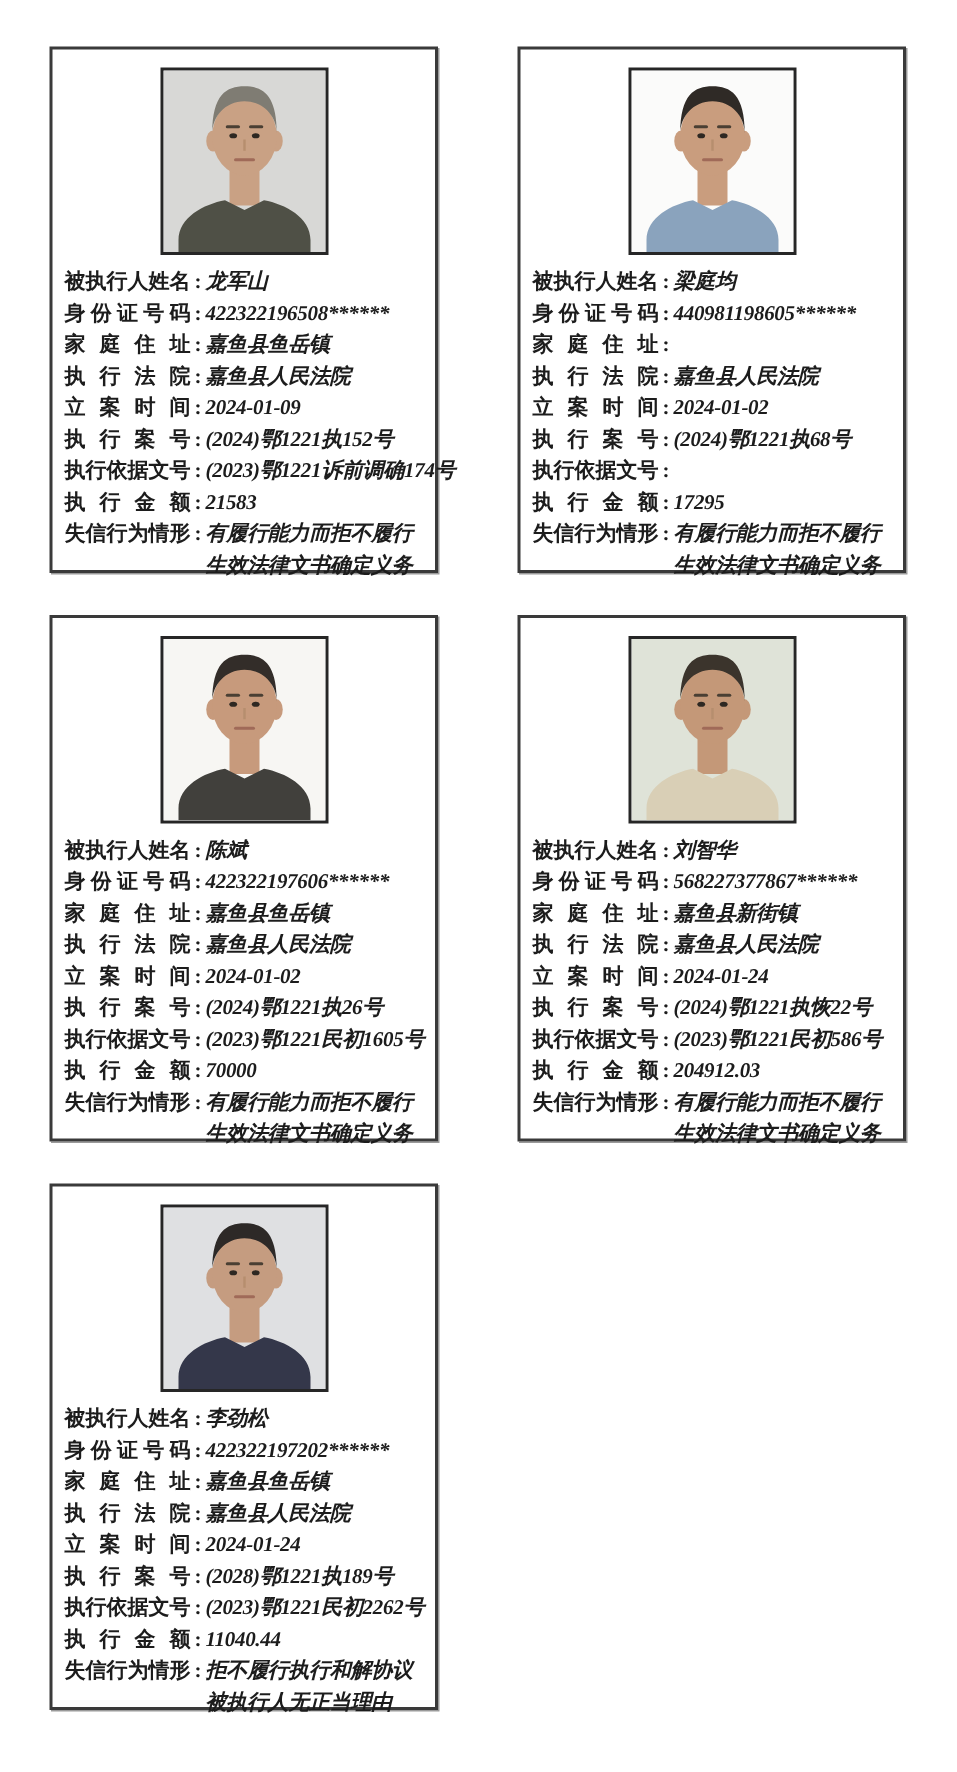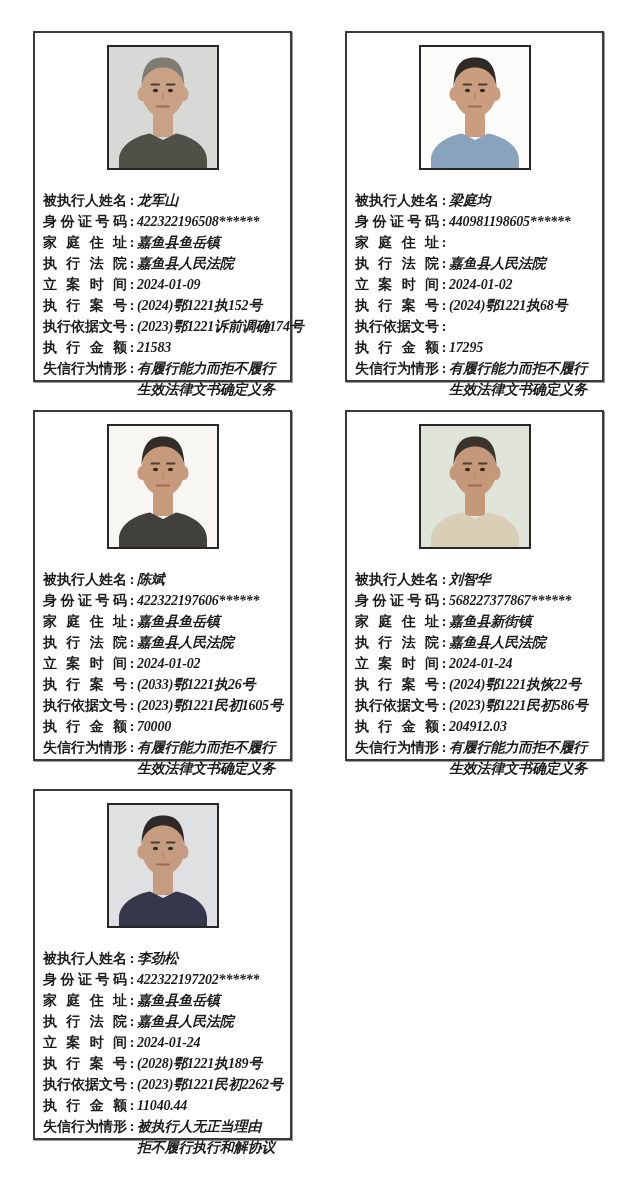--- a/index.html
+++ b/index.html
@@ -31,21 +31,21 @@
   }
   .photo-frame{
     width:112px;
     height:125px;
     margin:12px auto 0;
     border:2px solid var(--photo-border);
     overflow:hidden;
   }
   svg.portrait{display:block;width:100%;height:100%;}
   .fields{
-    margin:20px 3px 0 8px;
+    margin:8px 3px 0 8px;
     font-size:14px;
     line-height:21px;
     font-weight:bold;
     color:var(--text);
   }
   .row{display:flex;align-items:baseline;}
   .lbl{
     flex:0 0 84px;
     display:inline-block;
     width:84px;
@@ -240,21 +240,21 @@
           <span class="val">嘉鱼县人民法院</span>
         </div>
       <div class="row">
           <span class="lbl">立案时间</span>
           <span class="colon">:</span>
           <span class="val">2024-01-02</span>
         </div>
       <div class="row">
           <span class="lbl">执行案号</span>
           <span class="colon">:</span>
-          <span class="val">(2033)鄂1221执26号</span>
+          <span class="val">(2024)鄂1221执26号</span>
         </div>
       <div class="row">
           <span class="lbl">执行依据文号</span>
           <span class="colon">:</span>
           <span class="val">(2023)鄂1221民初1605号</span>
         </div>
       <div class="row">
           <span class="lbl">执行金额</span>
           <span class="colon">:</span>
           <span class="val">70000</span>
@@ -396,20 +396,20 @@
         </div>
       <div class="row">
           <span class="lbl">执行金额</span>
           <span class="colon">:</span>
           <span class="val">11040.44</span>
         </div>
       <div class="row">
           <span class="lbl">失信行为情形</span>
           <span class="colon">:</span>
           <span class="val">
+            <span class="line">拒不履行执行和解协议</span>
             <span class="line">被执行人无正当理由</span>
-            <span class="line">拒不履行执行和解协议</span>
           </span>
         </div>
     </div>
   </section>
 
 </div>
 
 </body></html>

